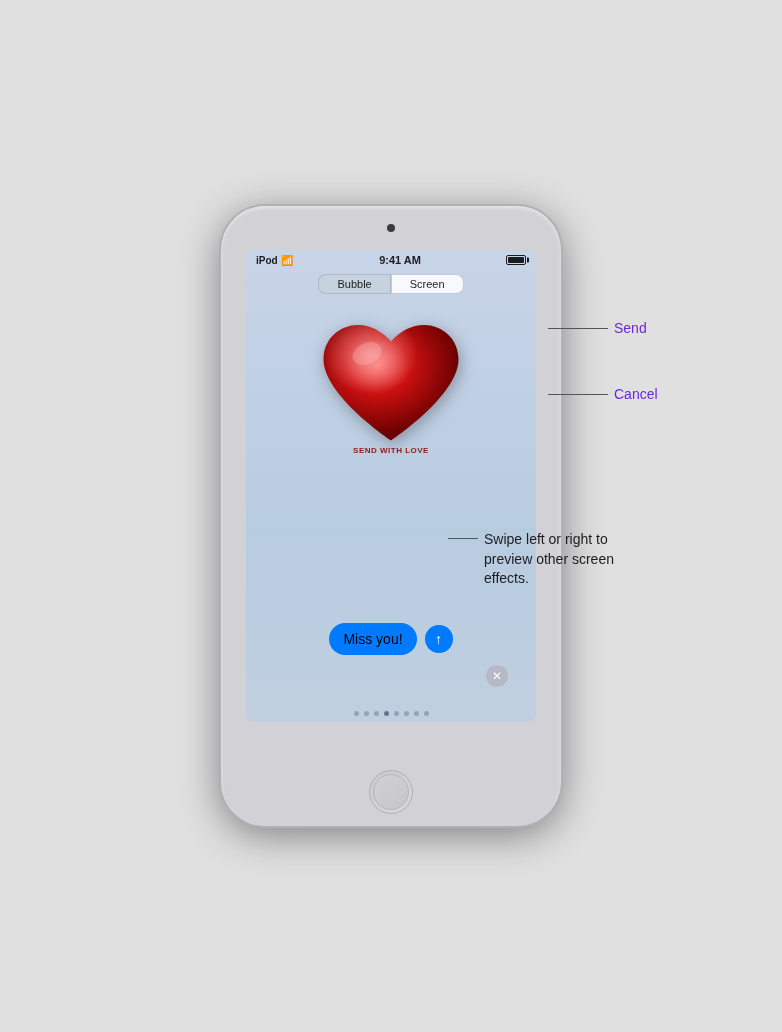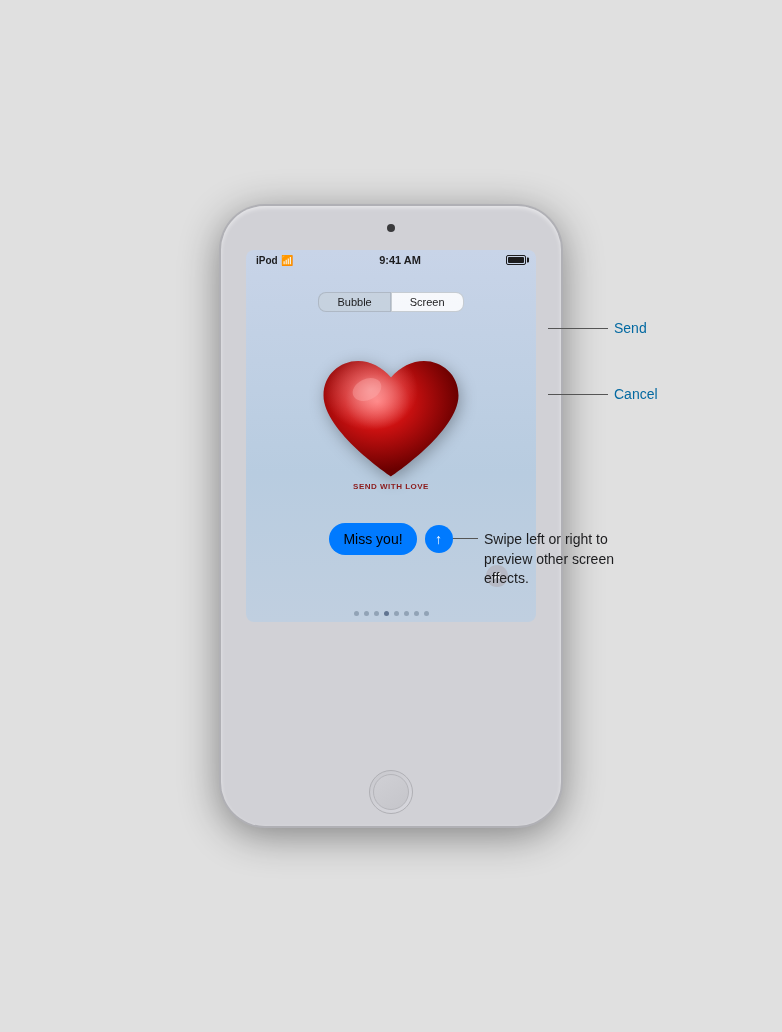--- a/index.html
+++ b/index.html
@@ -47,21 +47,21 @@
       position: absolute;
       top: 18px;
       left: 50%;
       transform: translateX(-50%);
       z-index: 10;
     }
 
     
     .screen {
       width: 290px;
-      height: 372px;
+      height: 472px;
       background: linear-gradient(180deg, #c8d4e8 0%, #b8cce0 60%, #c0cfe0 100%);
       border-radius: 8px;
       position: absolute;
       top: 44px;
       overflow: hidden;
       display: flex;
       flex-direction: column;
     }
 
     
@@ -130,21 +130,21 @@
       background: #1c1c1e;
       border-radius: 1px;
     }
 
     
     .tab-bar {
       display: flex;
       justify-content: center;
       gap: 0;
       padding: 4px 20px;
-      margin: 20px 0;
+      margin: 2px 0;
     }
 
     .tab-segment {
       background: rgba(200,210,220,0.7);
       border: 1px solid rgba(150,160,170,0.5);
       padding: 3px 18px;
       font-size: 11px;
       font-weight: 400;
       color: #1c1c1e;
       cursor: pointer;
@@ -320,21 +320,21 @@
       gap: 6px;
     }
 
     .callout-line {
       height: 1px;
       background: #555;
     }
 
     .callout-label {
       font-size: 14px;
-      color: #0369a1;
+      color: #6d28d9;
       white-space: nowrap;
     }
 
     
     .callout-send {
       top: 320px;
       left: 548px;
     }
 
     

